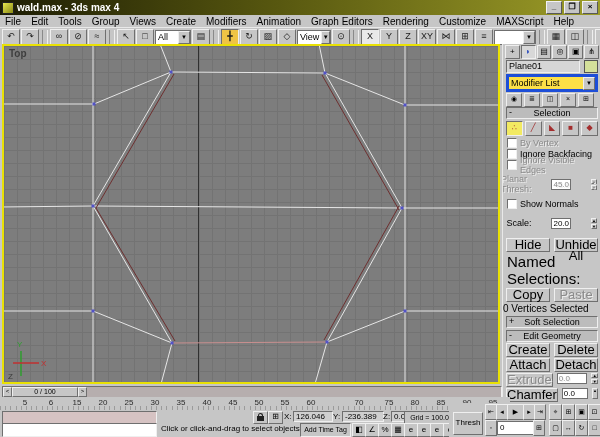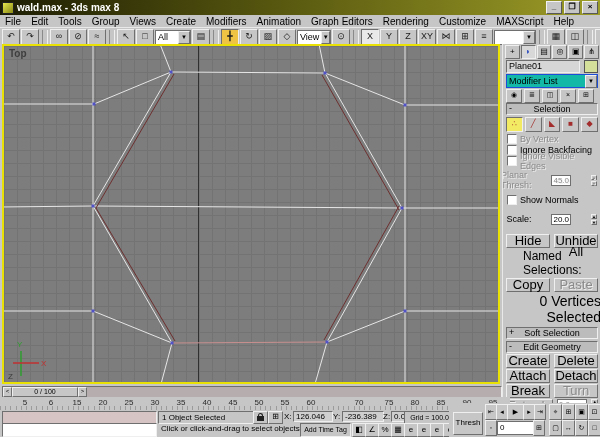--- a/index.html
+++ b/index.html
@@ -46,21 +46,21 @@
   #cmd-panel{position:absolute;left:502px;top:44px;width:98px;height:360px;
     background:#c6c6c6;border-left:1px solid #e9e9e9;overflow:hidden;font-size:9px}
   .cp-tabs{display:flex;gap:1px;padding:1px 2px;height:13px}
   .cp-tab{width:14px;height:12px;background:#c6c6c6;border:1px solid;
     border-color:#efefef #6f6f6f #6f6f6f #efefef;font-size:8px;line-height:11px;text-align:center}
   .cp-tab.active{background:#d8d8d8;border-color:#6f6f6f #efefef #efefef #6f6f6f;color:#2244bb}
   .cp-row{display:flex;gap:4px;margin:1px 3px;}
   .name-field{flex:1;height:11px;background:#d6d6d6;border:1px solid;
     border-color:#6f6f6f #efefef #efefef #6f6f6f;padding:0 2px;line-height:11px}
   .color-swatch{width:12px;height:11px;background:#d4e09a;border:1px solid #555}
-  .cp-dd{flex:1;height:12px;background:#14b8a6;border:1px solid #1d4ed8;display:flex;align-items:center}
+  .cp-dd{flex:1;height:12px;background:#fde047;border:3px solid #1d4ed8;display:flex;align-items:center}
   .cp-dd .v{flex:1;padding:0 2px}
   .stack-box{margin:1px 3px;height:56px;background:#fff;border:1px solid;
     border-color:#6f6f6f #efefef #efefef #6f6f6f;overflow:hidden}
   .stack-item{height:11px;background:#bdbdbd;display:flex;align-items:center;gap:3px;padding:0 2px}
   .stack-glyph{width:7px;height:7px;background:#1a1a1a}
   .cp-minibtns{display:flex;gap:2px;margin:1px 3px;height:12px}
   .mini-btn{width:14px;height:12px;background:#c6c6c6;border:1px solid;
     border-color:#efefef #6f6f6f #6f6f6f #efefef;font-size:7px;line-height:10px;text-align:center}
   .rollout{height:10px;margin:2px 3px 1px;background:#bcbcbc;border:1px solid;
     border-color:#6f6f6f #efefef #efefef #6f6f6f;text-align:center;position:relative;
@@ -76,22 +76,22 @@
     border-color:#6f6f6f #efefef #efefef #6f6f6f;flex:0 0 auto}
   .spin-row{display:flex;align-items:center;justify-content:flex-end;gap:20px;margin:10px 4px;height:10px}
   .spin-field{width:28px;height:9px;background:#fff;border:1px solid #6f6f6f;
     font-size:8px;line-height:9px;padding:0 1px}
   .spinner{width:7px;height:11px;display:flex;flex-direction:column;gap:1px}
   .spinner span{flex:1;background:#c6c6c6;border:1px solid;
     border-color:#efefef #6f6f6f #6f6f6f #efefef;font-size:4px;line-height:3px;text-align:center}
   .cp-btn{flex:1;height:12px;background:#c6c6c6;border:1px solid;
     border-color:#efefef #6f6f6f #6f6f6f #efefef;text-align:center;line-height:11px;font-size:13px}
   .disabled{color:#8b8b8b;text-shadow:1px 1px 0 #ededed}
-  .cp-label{margin:1px 20px;font-size:12px}
-  .cp-center{text-align:right;margin:1px 0;font-size:14px}
+  .cp-label{margin:1px 4px;font-size:15px}
+  .cp-center{text-align:left;margin:1px 0;font-size:10px}
   
   #time-slider{position:absolute;left:2px;top:386px;width:498px;height:10px;
     background:#b6aeae;border:1px solid;border-color:#6f6f6f #efefef #efefef #6f6f6f;display:flex}
   .ts-arrow{width:7px;height:8px;background:#c6c6c6;border:1px solid;
     border-color:#efefef #6f6f6f #6f6f6f #efefef;font-size:6px;line-height:7px;text-align:center;flex:0 0 auto}
   .ts-handle{width:64px;height:8px;background:#c6c6c6;border:1px solid;
     border-color:#efefef #6f6f6f #6f6f6f #efefef;font-size:7px;line-height:8px;
     text-align:center;flex:0 0 auto}
   #track-bar{position:absolute;left:0;top:397px;width:510px;height:13px;background:#c6c6c6;
     border-bottom:1px solid #8a8a8a;overflow:hidden}
@@ -126,21 +126,21 @@
     line-height:20px;text-align:center}
   .tc-btn{position:absolute;height:14px;font-size:7px;line-height:13px;text-align:center}
   #frame-field{position:absolute;left:48px;top:18px;width:34px;height:12px;background:#fff;
     border:1px solid #6f6f6f;font-size:8px;line-height:11px;padding-left:2px}
 </style>
 </head>
 <body>
 
 <div class="titlebar">
   <span class="app-icon"></span>
-  <span>wald.max - 3ds max 8</span>
+  <span>wald.max - 3ds max 4</span>
   <span class="win-btns" id="win-btns">
       <span class="win-btn">_</span>
       <span class="win-btn">❐</span>
       <span class="win-btn">×</span>
     </span>
 </div>
 
 <div class="menubar" id="menubar">
     <span class="menu-item">File</span>
     <span class="menu-item">Edit</span>
@@ -339,24 +339,20 @@
   </div>
   <div class="cp-row">
     <span class="cp-btn">Create</span>
     <span class="cp-btn">Delete</span>
   </div>
   <div class="cp-row">
     <span class="cp-btn">Attach</span>
     <span class="cp-btn">Detach</span>
   </div>
   <div class="cp-row">
-    <span class="cp-btn">Break</span>
-    <span class="cp-btn disabled">Turn</span>
-  </div>
-  <div class="cp-row">
     <span class="cp-btn disabled" style="flex:0 0 40px">Extrude</span>
     <span class="spin-field disabled">0.0</span>
     <span class="spinner">
         <span>▲</span>
         <span>▼</span>
       </span>
   </div>
   <div class="cp-row">
     <span class="cp-btn" style="flex:0 0 40px">Chamfer</span>
     <span class="spin-field">0.0</span>
@@ -391,21 +387,20 @@
     <span class="tick-num" style="left: 389px;">75</span>
     <span class="tick-num" style="left: 415px;">80</span>
     <span class="tick-num" style="left: 441px;">85</span>
     <span class="tick-num" style="left: 467px;">90</span>
     <span class="tick-num" style="left: 493px;">95</span>
   </div>
 
 <div id="status-area">
   <div id="listener-pink" class="sunken"></div>
   <div id="listener-white" class="sunken"></div>
-  <div id="sel-status" class="sunken">1 Object Selected</div>
   <div id="prompt-line">Click or click-and-drag to select objects</div>
   <div id="lock-btn" class="raisedb">
       <div class="lock-glyph"></div>
     </div>
   <div id="absrel-btn" class="raisedb">⊞</div>
   <span class="coord-label" style="left:284px">X:</span>
   <span class="coord-field sunken" style="left:293px;width:34px">126.046</span>
   <span class="coord-label" style="left:333px">Y:</span>
   <span class="coord-field sunken" style="left:342px;width:36px">-236.389</span>
   <span class="coord-label" style="left:383px">Z:</span>

